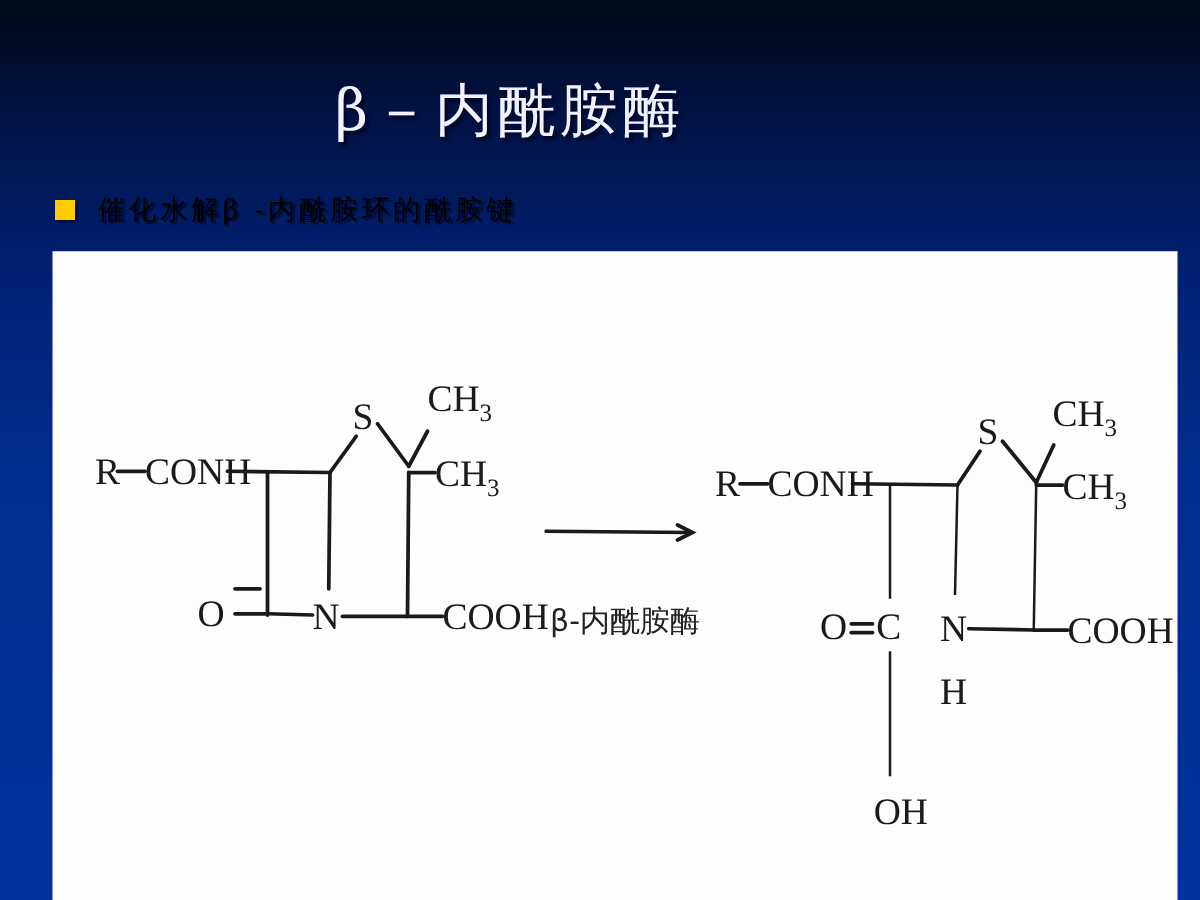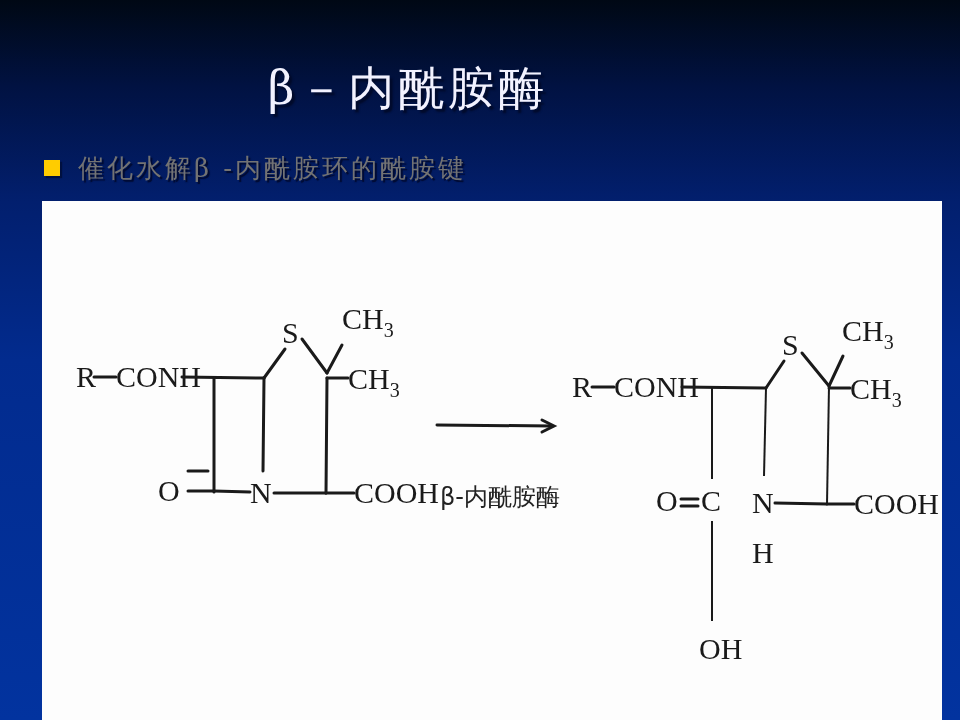--- a/index.html
+++ b/index.html
@@ -16,21 +16,21 @@
   }
   .bullet-row {
     position:absolute; left:44px; top:146px; height:44px;
     display:flex; align-items:center;
   }
   .bullet-square {
     width:16px; height:16px; background:#ffcc00;
     box-shadow: 2px 2px 1px #001040; margin-right:18px;
   }
   .bullet-text {
-    color:#737373; font-size:26px; letter-spacing:3px;
+    color:#000000; font-size:22px; letter-spacing:3px;
     text-shadow: 2px 2px 1px #000a30;
     font-family: "DejaVu Serif", serif;
   }
   .figure-panel {
     position:absolute; left:42px; top:201px; width:900px; height:519px;
     background:#fdfdfd;
   }
   .figure-panel svg { position:absolute; left:0; top:0; }
   .chem { font-family: "Liberation Serif", "DejaVu Serif", serif; fill:#1a1a1a; }
   .chem-lbl { font-size:30px; }

